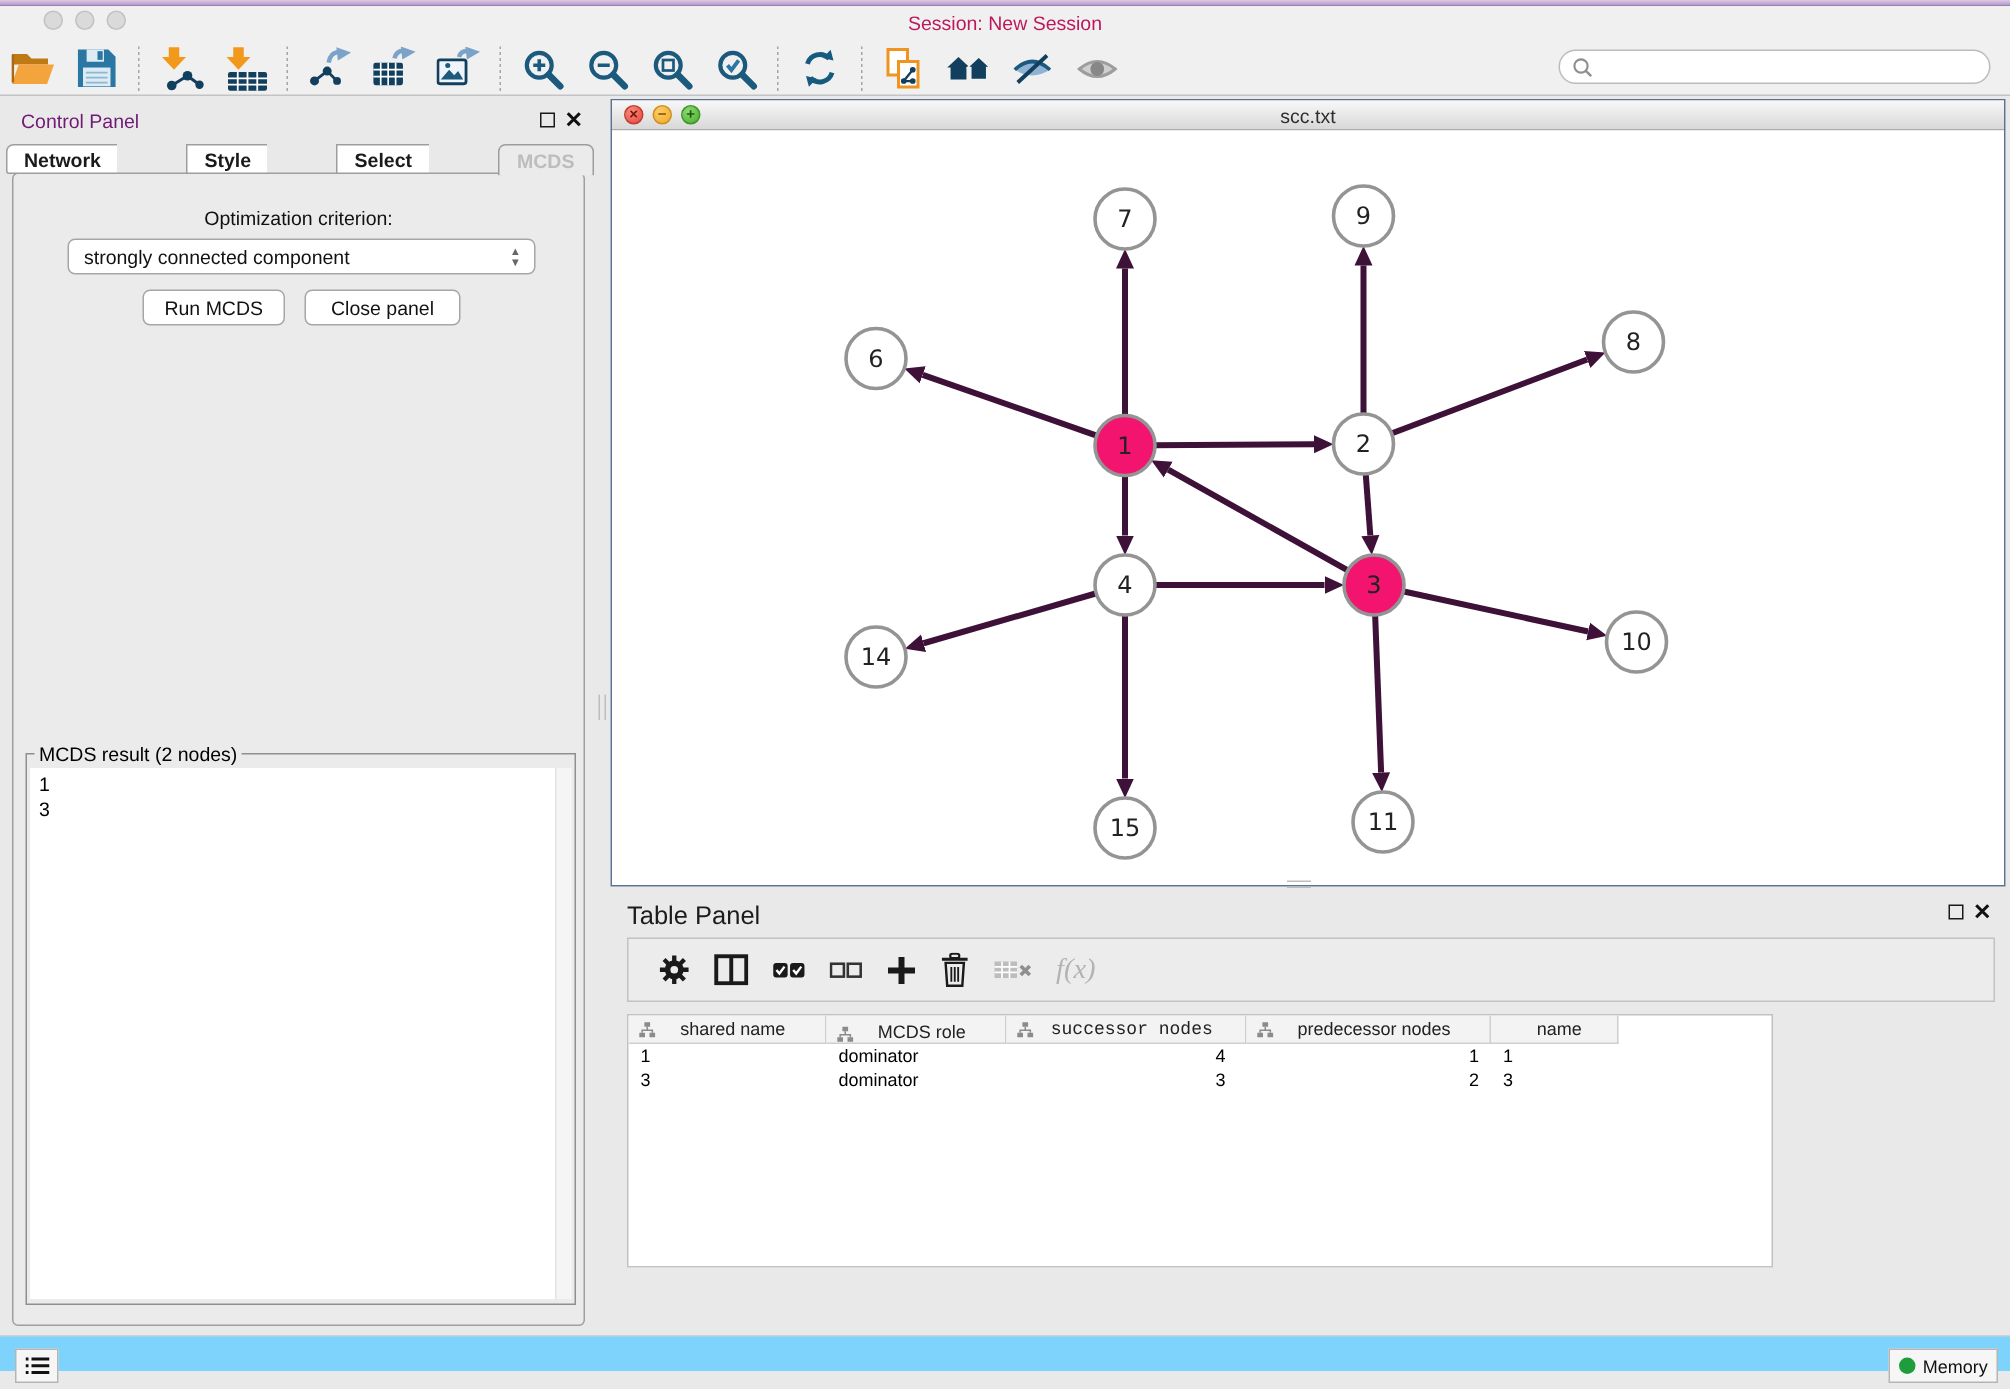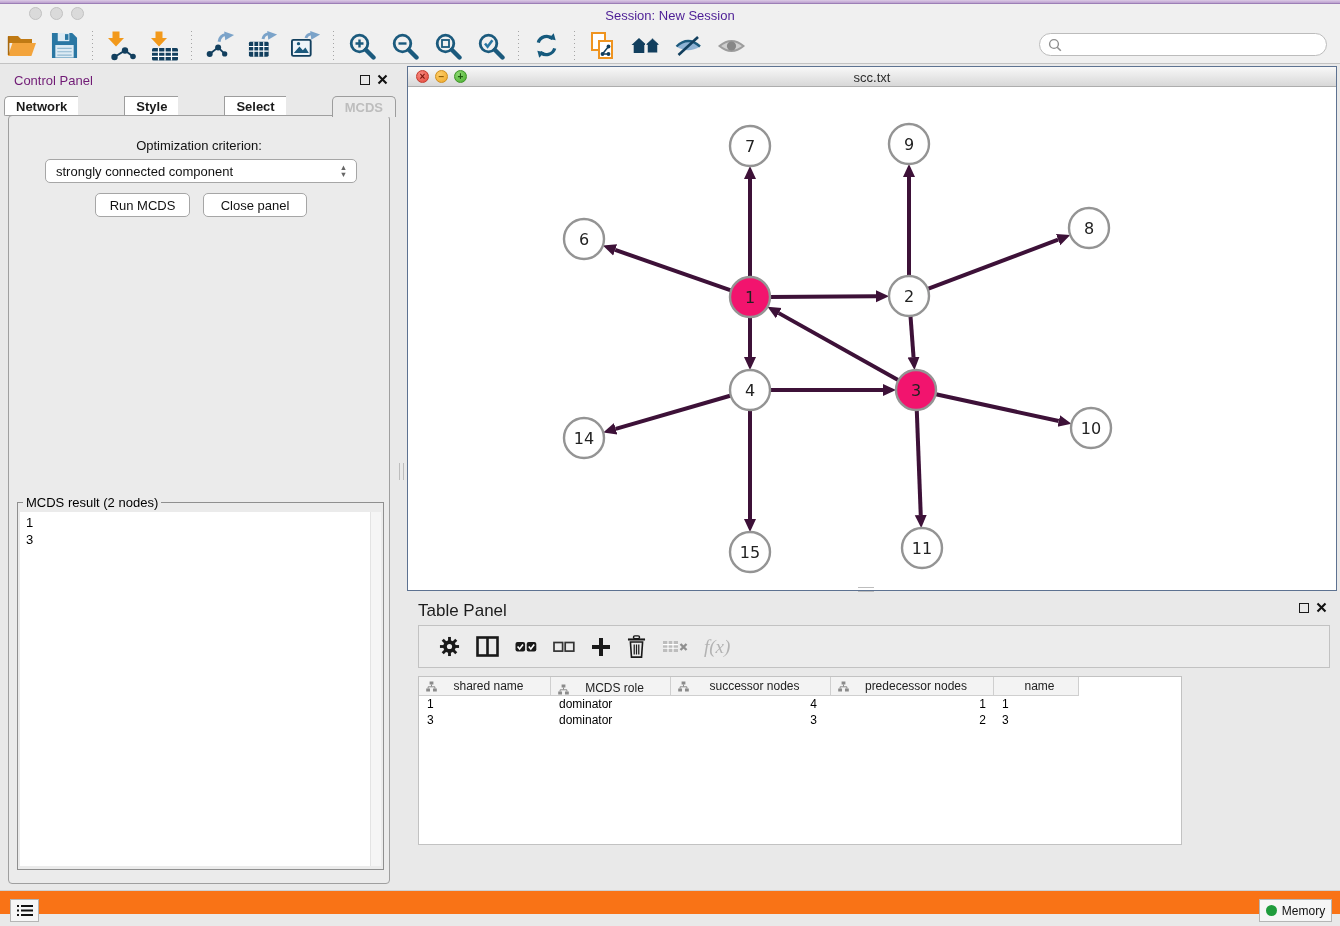--- a/index.html
+++ b/index.html
@@ -1,20 +1,20 @@
 <!DOCTYPE html>
 <html><head>
 <meta charset="utf-8">
 <style>
 *{margin:0;padding:0;box-sizing:border-box}
 body{width:1340px;height:926px;position:relative;overflow:hidden;font-family:"Liberation Sans",sans-serif;background:#e9e9e9}
 #topstrip{position:absolute;left:0;top:0;width:100%;height:4px;background:linear-gradient(#dccbe6,#bb9fce);border-bottom:1px solid #9c7fb6;z-index:9}
 #titlebar{position:absolute;left:0;top:0;width:100%;height:28px;background:#f0f0f0}
 .tl{position:absolute;top:7px;width:13px;height:13px;border-radius:50%;background:#dadada;border:1px solid #c2c2c2}
-#win-title{position:absolute;left:0;top:8px;width:100%;text-align:center;font-size:13px;color:#4c1d95}
+#win-title{position:absolute;left:0;top:8px;width:100%;text-align:center;font-size:13px;color:#be185d}
 #toolbar{position:absolute;left:0;top:28px;width:100%;height:36px;background:#f0f0f0;border-bottom:1px solid #c3c3c3;display:flex;align-items:center;padding-left:0}
 .tbi{height:30px;width:30px;display:flex;align-items:center;justify-content:center;margin:0 6.5px}
 .tbsep{width:1px;height:30px;margin:0 6px;background-image:repeating-linear-gradient(to bottom,#a5a5a5 0 1.5px,transparent 1.5px 4px)}
 #search-field{position:absolute;right:13px;top:33px;width:288px;height:23px;background:#fff;border:1px solid #bcbcbc;border-radius:12px;display:flex;align-items:center;padding-left:8px;gap:4px}
 
 #control-panel{position:absolute;left:4px;top:66px;width:392px;height:820px}
 #cp-title{position:absolute;left:10px;top:7px;font-size:13px;color:#701a75}
 .panel-btns{position:absolute;right:8px;top:8px;display:flex;gap:7px;align-items:center}
 .float-btn{width:10px;height:10px;border:1.6px solid #1a1a1a;background:transparent}
 #cp-tabs{position:absolute;left:0;top:30px;width:100%;display:flex;justify-content:space-between;z-index:2}
@@ -58,21 +58,21 @@
 .td{padding:1px 0 0 0}
 .td.aleft{padding-left:8px}
 .td.aright{text-align:right;padding-right:14px}
 .tr .td:nth-child(4){padding-right:8px}
 #tp-tabs{position:absolute;left:0;top:269px;width:100%;display:flex;justify-content:center}
 .btab{height:21px;padding:0 12px;font-size:13px;font-weight:700;color:#141414;background:#fff;border:1px solid #a9a9a9;display:flex;align-items:center;margin-left:-1px}
 .btab:first-child{border-radius:5px 0 0 5px;margin-left:0}
 .btab:last-child{border-radius:0 5px 5px 0}
 .btab.active{background:#e7e7e7;color:#c3c3c3;border-color:#b4b4b4}
 
-#status-bar{position:absolute;left:0;top:890px;width:100%;height:24px;background:#f97316;border-top:1px solid #d0d0d0}
+#status-bar{position:absolute;left:0;top:890px;width:100%;height:24px;background:#7dd3fc;border-top:1px solid #d0d0d0}
 #list-btn{position:absolute;left:10px;top:8px;width:29px;height:23px;background:#f6f6f6;border:1px solid #b5b5b5;display:flex;align-items:center;justify-content:center}
 #memory-btn{position:absolute;right:8px;top:8px;width:73px;height:23px;background:#f6f6f6;border:1px solid #b5b5b5;display:flex;align-items:center;justify-content:center;gap:5px;font-size:12px;color:#111}
 #memory-dot{width:11px;height:11px;border-radius:50%;background:#1f9c3c}
 </style>
 </head>
 <body>
 
 <div id="titlebar">
   <div id="topstrip"></div>
   <div class="tl" style="left:29px"></div>
@@ -414,21 +414,21 @@
         </div>
         <div class="th" style="width: 120px; align-items: flex-end;">
           <svg width="11" height="11" viewBox="0 0 11 11">
             <rect x="3.6" y="0.5" width="3.8" height="3" fill="#8b8b8b"></rect>
             <rect x="0.2" y="7.5" width="3.8" height="3" fill="#8b8b8b"></rect>
             <rect x="7" y="7.5" width="3.8" height="3" fill="#8b8b8b"></rect>
             <path d="M5.5 3.5 V5.5 M2.1 7.5 V5.8 H8.9 V7.5" stroke="#8b8b8b" fill="none"></path>
           </svg>
           <span class="thl">MCDS role</span>
         </div>
-        <div class="th" style="width: 160px;">
+        <div class="th" style="width: 160px; font-family: Liberation Mono, monospace;">
           <svg width="11" height="11" viewBox="0 0 11 11">
             <rect x="3.6" y="0.5" width="3.8" height="3" fill="#8b8b8b"></rect>
             <rect x="0.2" y="7.5" width="3.8" height="3" fill="#8b8b8b"></rect>
             <rect x="7" y="7.5" width="3.8" height="3" fill="#8b8b8b"></rect>
             <path d="M5.5 3.5 V5.5 M2.1 7.5 V5.8 H8.9 V7.5" stroke="#8b8b8b" fill="none"></path>
           </svg>
           <span class="thl">successor nodes</span>
         </div>
         <div class="th" style="width: 163px;">
           <svg width="11" height="11" viewBox="0 0 11 11">

